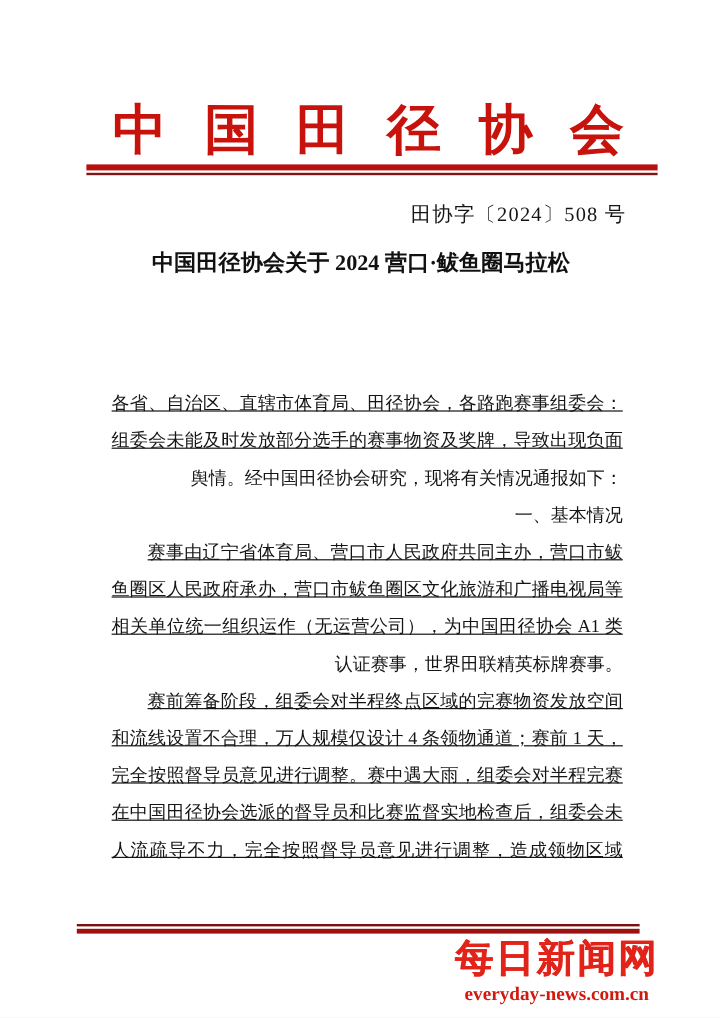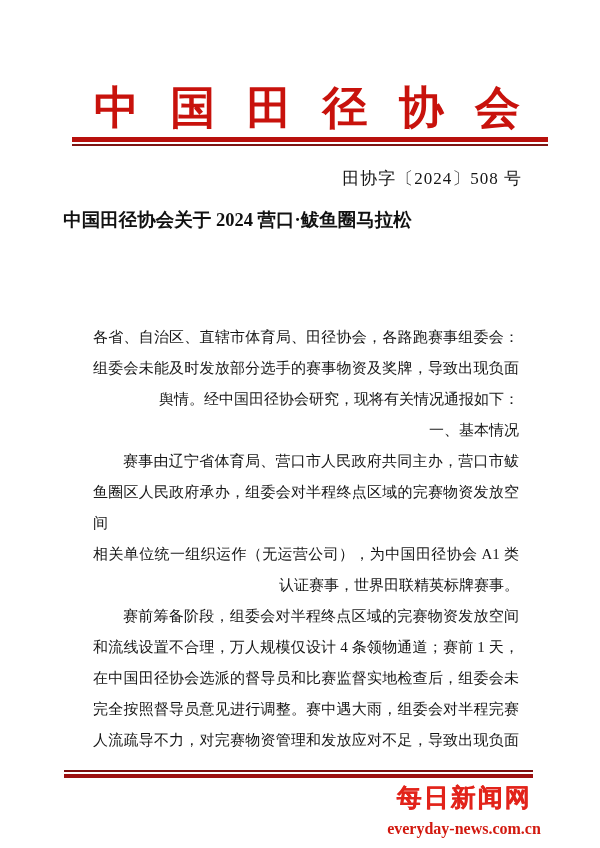--- a/index.html
+++ b/index.html
@@ -51,21 +51,21 @@
     top:167px; right:78px;
     font-size:17px;
     letter-spacing:1px;
     color:var(--text);
     white-space:nowrap;
   }
   
   .doc-title{
     position:absolute;
     top:207px; left:0; width:475px;
-    text-align:center;
+    text-align:right;
     font-size:18.5px;
     font-weight:bold;
     line-height:27px;
     color:#111;
   }
   
   .doc-body{
     position:absolute;
     top:322px; left:93px; width:426px;
     font-size:15px;
@@ -73,38 +73,39 @@
     color:var(--text);
   }
   .bline{
     text-align:right;
     white-space:nowrap;
   }
   .bline.fill{
     white-space:normal;
     text-align:justify;
     text-align-last:justify;
+    text-decoration:underline;
   }
   .bline.ind{ text-indent:2em; }
   .bline.bold{ font-weight:normal; }
   
   .footer-rule{
     position:absolute;
     top:770px; left:64px; right:67px;
     height:2px;
     border-top:2px solid var(--footer-rule-thin);
     border-bottom:4px solid var(--footer-rule-thick);
   }
   .watermark{
     position:absolute;
     top:780px; left:352px; width:224px;
     text-align:center;
   }
   .site-name{
-    font-size:25px;
+    font-size:32px;
     line-height:36px;
     font-weight:900;
     color:var(--logo-red);
     letter-spacing:2px;
     text-shadow:0.6px 0 0 var(--logo-red);
     white-space:nowrap;
   }
   .site-url{
     font-size:16px;
     line-height:25px;
@@ -134,28 +135,28 @@
   <div class="doc-title">
     <div>中国田径协会关于 2024 营口·鲅鱼圈马拉松</div>
   </div>
 
   <div class="doc-body">
     <div class="bline fill">各省、自治区、直辖市体育局、田径协会，各路跑赛事组委会：</div>
     <div class="bline fill">组委会未能及时发放部分选手的赛事物资及奖牌，导致出现负面</div>
     <div class="bline">舆情。经中国田径协会研究，现将有关情况通报如下：</div>
     <div class="bline ind bold">一、基本情况</div>
     <div class="bline fill ind">赛事由辽宁省体育局、营口市人民政府共同主办，营口市鲅</div>
-    <div class="bline fill">鱼圈区人民政府承办，组委会对半程终点区域的完赛物资发放空间</div>
+    <div class="bline fill">鱼圈区人民政府承办，营口市鲅鱼圈区文化旅游和广播电视局等</div>
     <div class="bline fill">相关单位统一组织运作（无运营公司），为中国田径协会 A1 类</div>
     <div class="bline">认证赛事，世界田联精英标牌赛事。</div>
     <div class="bline fill ind">赛前筹备阶段，组委会对半程终点区域的完赛物资发放空间</div>
     <div class="bline fill">和流线设置不合理，万人规模仅设计 4 条领物通道；赛前 1 天，</div>
+    <div class="bline fill">完全按照督导员意见进行调整。赛中遇大雨，组委会对半程完赛</div>
     <div class="bline fill">在中国田径协会选派的督导员和比赛监督实地检查后，组委会未</div>
-    <div class="bline fill">完全按照督导员意见进行调整。赛中遇大雨，组委会对半程完赛</div>
-    <div class="bline fill">人流疏导不力，对完赛物资管理和发放应对不足，导致出现负面</div>
+    <div class="bline fill">人流疏导不力，完全按照督导员意见进行调整，造成领物区域</div>
   </div>
 
   <div class="footer-rule"></div>
 
   <div class="watermark">
     <div class="site-name">每日新闻网</div>
     <div class="site-url">everyday-news.com.cn</div>
   </div>
 
 </div>

